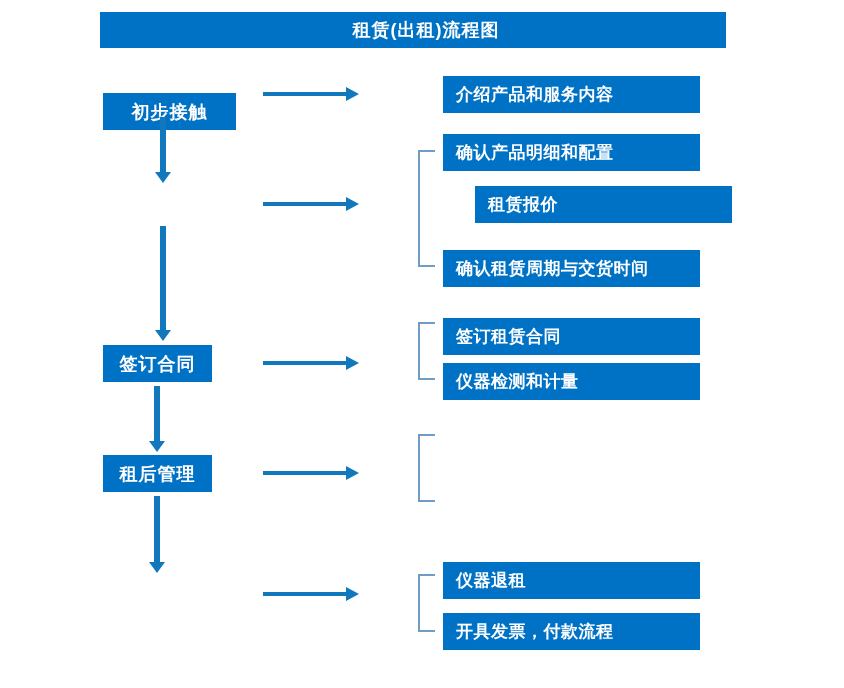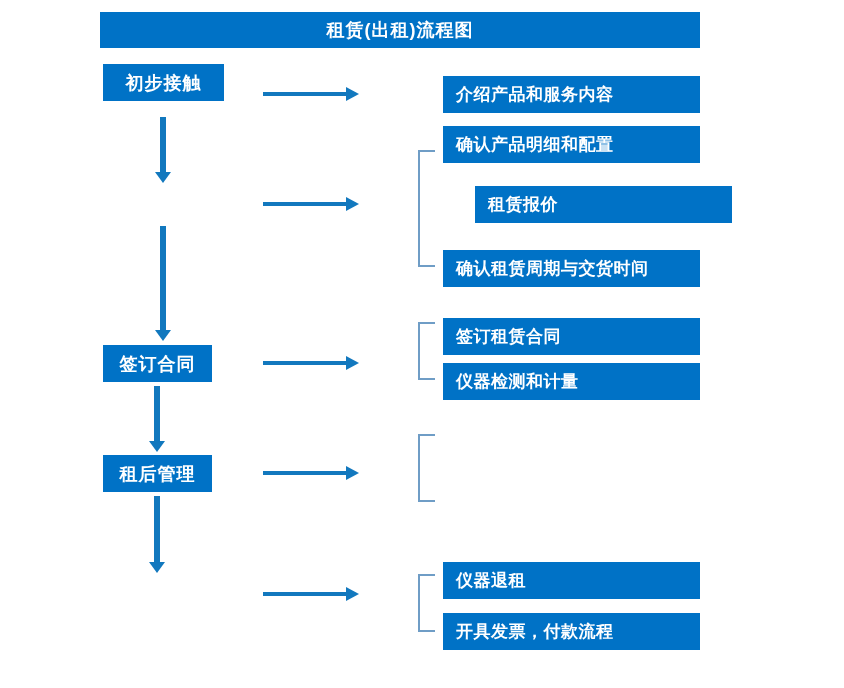--- a/index.html
+++ b/index.html
@@ -27,20 +27,21 @@
     width: 600px;
     height: 36px;
     background: #0072c6;
     color: #ffffff;
     font-size: 18px;
     font-weight: bold;
     display: flex;
     align-items: center;
     justify-content: center;
     letter-spacing: 1px;
+    padding-left: 26px;
   }
 
   
   .stage-box {
     position: absolute;
     height: 37px;
     background: #0072c6;
     color: #ffffff;
     font-size: 18px;
     font-weight: bold;
@@ -124,21 +125,21 @@
     box-sizing: border-box;
   }
 </style>
 </head>
 <body>
 
 <div id="canvas">
 
   <div class="title-bar">租赁(出租)流程图</div>
 
-  <div class="stage-box" style="left:103px; top:64px; width:121px;">初步接触</div>
+  <div class="stage-box" style="left:103px; top:93px; width:133px;">初步接触</div>
 
 
   <div class="stage-box" style="left:103px; top:345px; width:109px;">签订合同</div>
 
   <div class="stage-box" style="left:103px; top:455px; width:109px;">租后管理</div>
 
 
   <div class="v-arrow" style="left:152px; top:117px; height:66px;">
     <div class="shaft" style="height:55px;"></div>
     <div class="head" style="top:55px;"></div>
@@ -180,21 +181,21 @@
       <div class="head"></div>
   </div>
 
   <div class="bracket" style="left:418px; top:150px; height:117px;"></div>
   <div class="bracket" style="left:418px; top:322px; height:58px;"></div>
   <div class="bracket" style="left:418px; top:434px; height:68px;"></div>
   <div class="bracket" style="left:418px; top:574px; height:58px;"></div>
 
   <div class="detail-box" style="top:76px;">介绍产品和服务内容</div>
 
-  <div class="detail-box" style="top:126px;">确认产品明细和配置</div>
+  <div class="detail-box" style="top:134px;">确认产品明细和配置</div>
 
   <div class="detail-box" style="top:186px;margin-left:32px;">租赁报价</div>
 
   <div class="detail-box" style="top:250px;text-align:right;">确认租赁周期与交货时间</div>
 
   <div class="detail-box" style="top:318px;">签订租赁合同</div>
 
   <div class="detail-box" style="top:363px;">仪器检测和计量</div>
 
 

